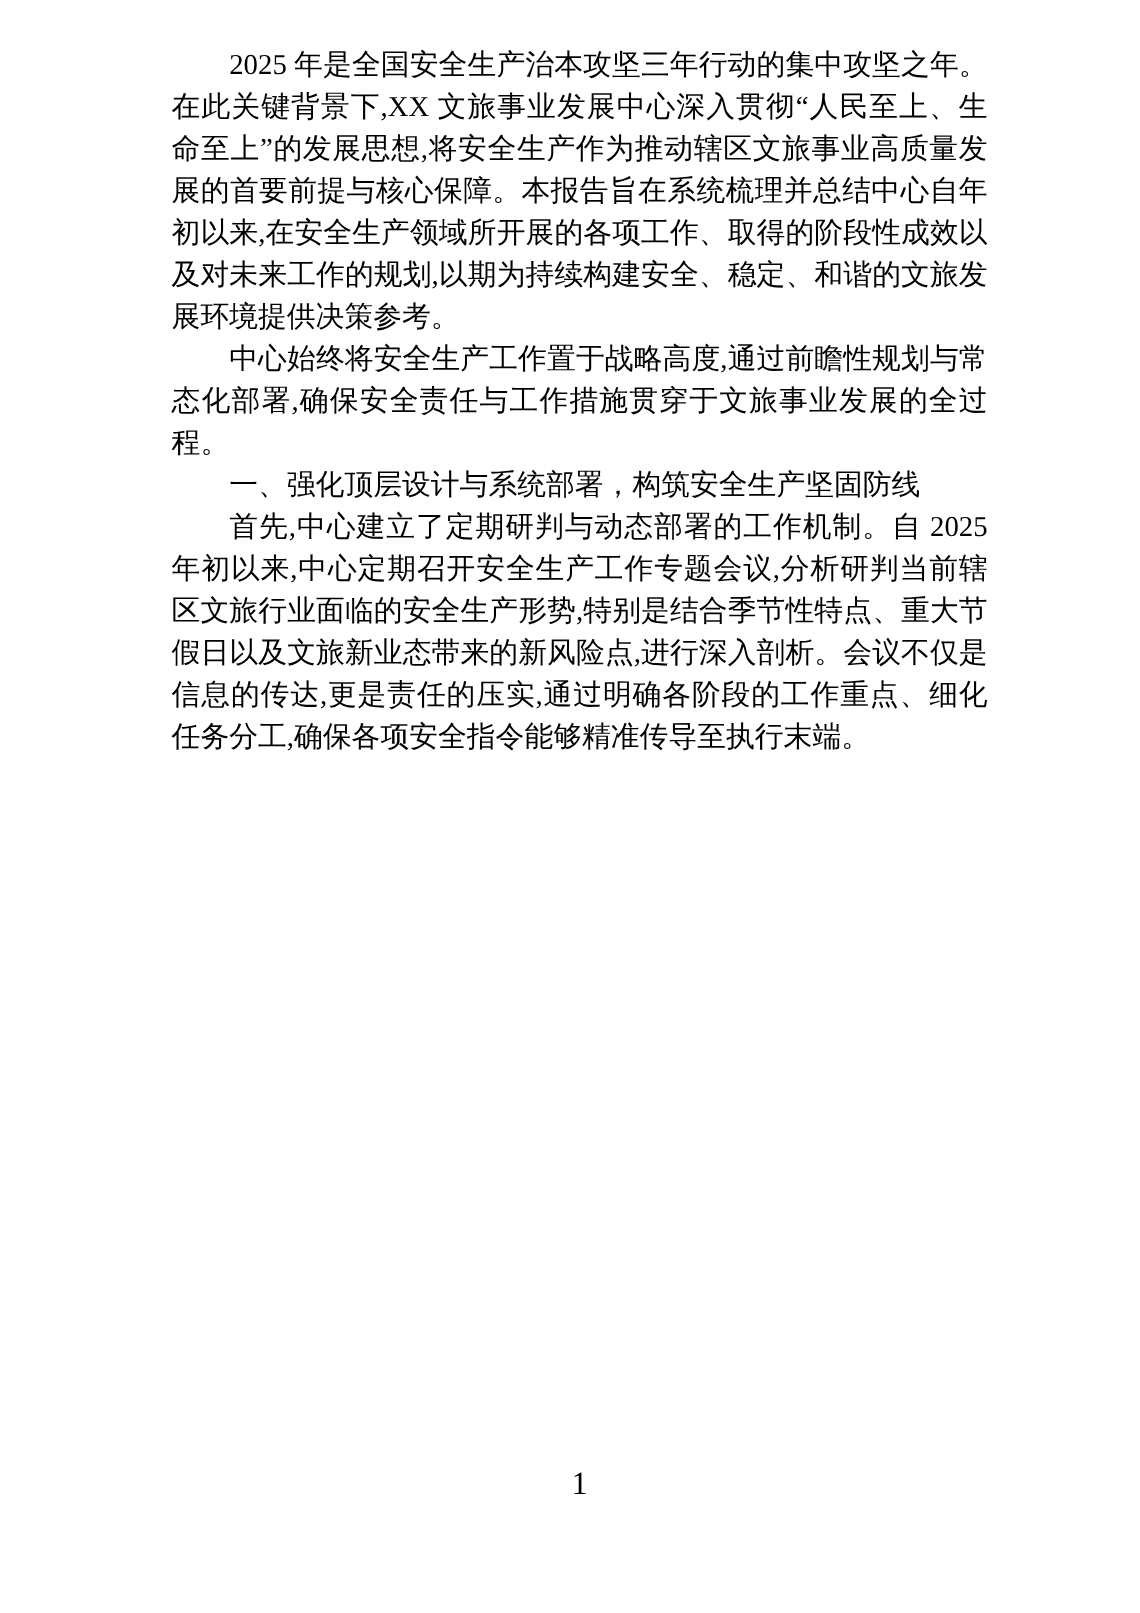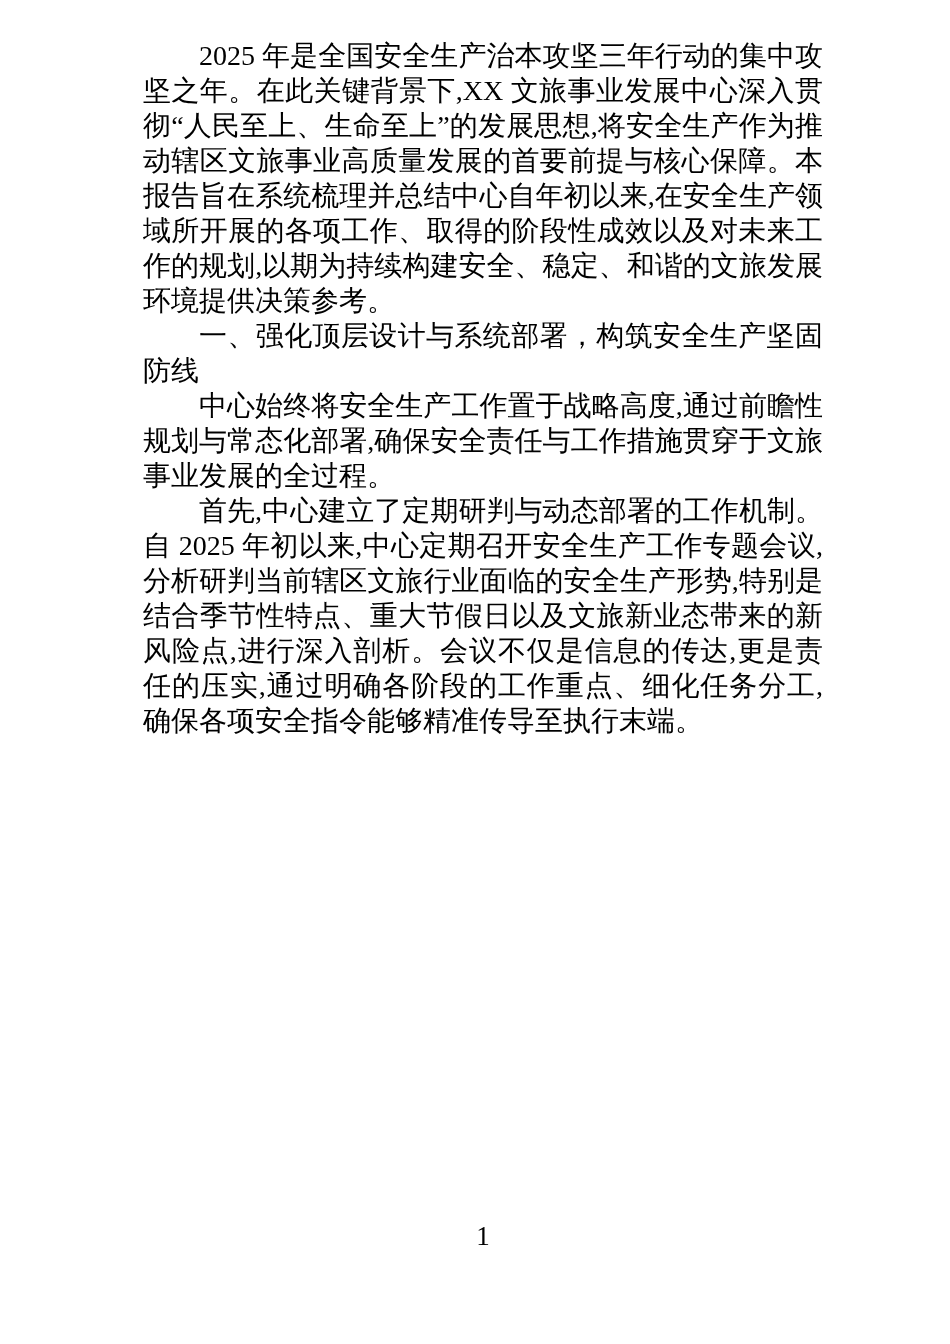--- a/index.html
+++ b/index.html
@@ -30,21 +30,21 @@
     font-size: 37px;
     line-height: 68px;
     font-weight: 400;
     letter-spacing: 1px;
   }
   .doc-title .title-line {
     display: block;
   }
   .body-text {
     margin-top: 38px;
-    font-size: 28px;
+    font-size: 24px;
     line-height: 35px;
   }
   .body-text p {
     margin: 0;
     text-indent: 2em;
     text-align: justify;
     word-break: break-all;
   }
   .page-number {
     position: absolute;
@@ -58,21 +58,21 @@
 </style>
 </head>
 <body>
 
 <div class="page">
   <div class="content">
 
 
     <div class="body-text">
       <p>2025 年是全国安全生产治本攻坚三年行动的集中攻坚之年。在此关键背景下,XX 文旅事业发展中心深入贯彻“人民至上、生命至上”的发展思想,将安全生产作为推动辖区文旅事业高质量发展的首要前提与核心保障。本报告旨在系统梳理并总结中心自年初以来,在安全生产领域所开展的各项工作、取得的阶段性成效以及对未来工作的规划,以期为持续构建安全、稳定、和谐的文旅发展环境提供决策参考。</p>
+      <p>中心始终将安全生产工作置于战略高度,通过前瞻性规划与常态化部署,确保安全责任与工作措施贯穿于文旅事业发展的全过程。</p>
       <p>一、强化顶层设计与系统部署，构筑安全生产坚固防线</p>
-      <p>中心始终将安全生产工作置于战略高度,通过前瞻性规划与常态化部署,确保安全责任与工作措施贯穿于文旅事业发展的全过程。</p>
       <p>首先,中心建立了定期研判与动态部署的工作机制。自 2025 年初以来,中心定期召开安全生产工作专题会议,分析研判当前辖区文旅行业面临的安全生产形势,特别是结合季节性特点、重大节假日以及文旅新业态带来的新风险点,进行深入剖析。会议不仅是信息的传达,更是责任的压实,通过明确各阶段的工作重点、细化任务分工,确保各项安全指令能够精准传导至执行末端。</p>
     </div>
 
   </div>
 
   <div class="page-number">1</div>
 </div>
 
 </body></html>

